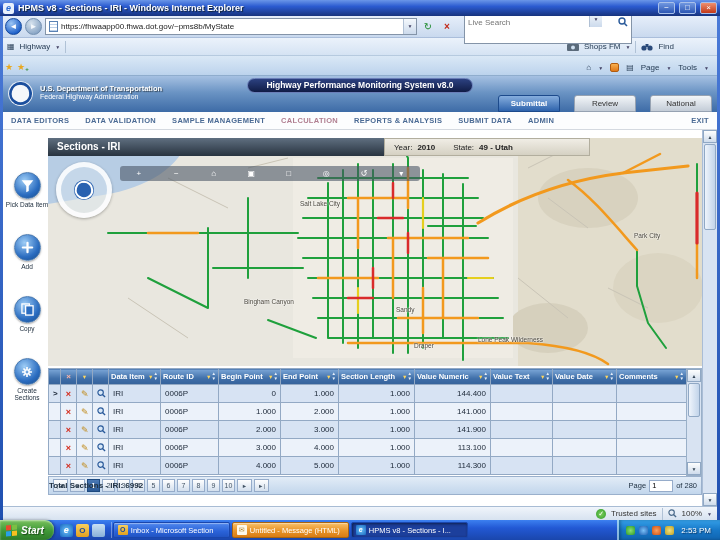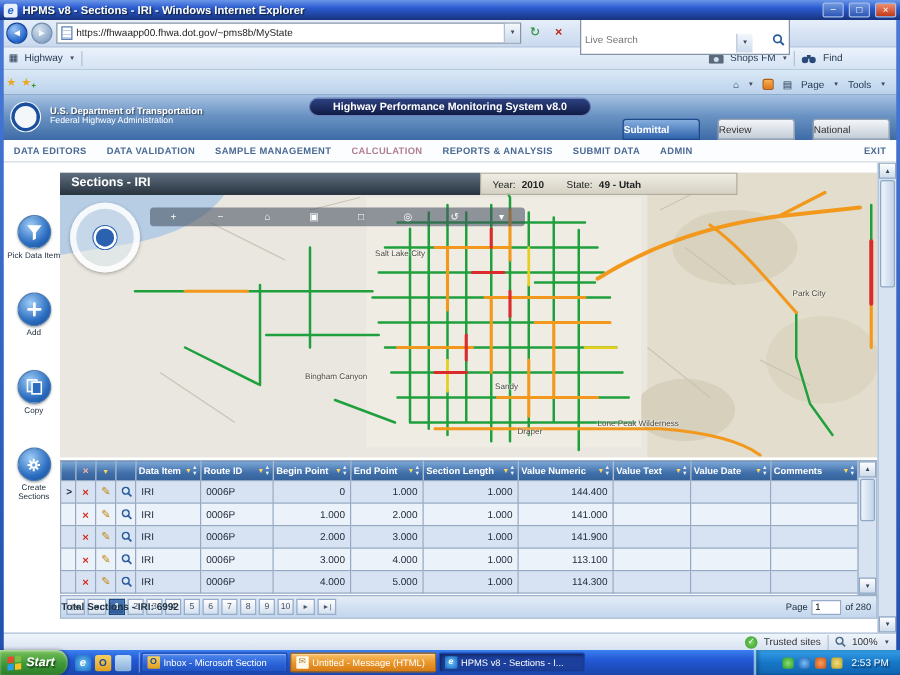--- a/index.html
+++ b/index.html
@@ -22,21 +22,21 @@
 .nav-c{width:17px;height:17px;border-radius:50%;color:#fff;font-size:8px;line-height:15px;text-align:center;flex:none}
 #back-btn{background:radial-gradient(circle at 35% 30%,#9cc6f4,#1c5ec8 75%);border:1px solid #14489c}
 #fwd-btn{background:radial-gradient(circle at 35% 30%,#d6e2ee,#8aa6c6 75%);border:1px solid #7490b0;color:#f4f8fc}
 #addr-field{flex:1;max-width:372px;height:17px;background:#fff;border:1px solid #8494a8;display:flex;align-items:center;gap:3px;padding:0 0 0 3px}
 .doc-ic{width:9px;height:11px;background:repeating-linear-gradient(#fff 0 2px,#bcd0e8 2px 3px);border:1px solid #5a82b4;flex:none}
 #addr-input{flex:1;border:0;outline:none;font-size:8px;color:#222;background:transparent;font-family:inherit;min-width:0}
 .mini-drop{width:13px;height:15px;background:linear-gradient(#f4f8fc,#ccdaec);border-left:1px solid #b0c0d4;font-size:5px;color:#446;text-align:center;line-height:15px;flex:none}
 .tb-ic{font-size:10px;width:16px;text-align:center;flex:none}
 #refresh-btn{color:#1e8a2e}
 #stop-btn{color:#c22818;font-weight:bold}
-#search-box{width:168px;height:17px;background:#fff;border:1px solid #8494a8;display:flex;align-items:flex-start;padding:16px 3px;gap:16px;margin-left:6px;flex:none}
+#search-box{width:168px;height:17px;background:#fff;border:1px solid #8494a8;display:flex;align-items:flex-end;padding:16px 3px;gap:16px;margin-left:6px;flex:none}
 #search-input{flex:1;border:0;outline:none;font-size:8px;background:transparent;font-family:inherit;min-width:0}
 
 
 #toolbar1{left:0;top:38px;width:720px;height:18px;background:linear-gradient(#ebf2fb,#d5e3f3);border-bottom:1px solid #b6cadf;display:flex;align-items:center;gap:5px;padding:0 7px;font-size:8px;color:#243a52;z-index:28}
 .vsep{width:1px;height:12px;background:#b0c2d6}
 .drop7{font-size:5px;color:#446}
 .spacer{flex:1}
 
 
 #tabbar{left:0;top:56px;width:720px;height:20px;background:linear-gradient(#dae8f6,#bcd3ec);border-bottom:1px solid #8fadcd;display:flex;align-items:flex-end;padding:0 3px;z-index:27}
@@ -47,21 +47,21 @@
 .feed-ic{width:9px;height:9px;border-radius:2px;background:linear-gradient(#f8b050,#e07818);border:1px solid #b05c10}
 
 
 #apphdr{left:0;top:76px;width:720px;height:36px;background:linear-gradient(#a6c1e2 0%,#6b94c4 45%,#3d6ba6 100%);z-index:26}
 #dot-logo{left:7px;top:4px}
 #agency{left:40px;top:8px;color:#fff}
 #agency-1{font-size:7.5px;font-weight:bold;text-shadow:1px 1px 1px #345}
 #agency-2{font-size:7px}
 #app-pill{left:247px;top:2px;width:226px;height:15px;background:linear-gradient(#2c4180,#101c46);border:1px solid #6a7eb8;border-radius:8px;color:#fff;font-size:8.5px;font-weight:bold;text-align:center;line-height:13px}
 #mode-btns{right:8px;top:19px;display:flex;gap:14px}
-.mode-b{width:62px;height:17px;font-size:8px;line-height:15px;border-radius:3px 3px 0 0}
+.mode-b{width:62px;height:17px;font-size:8px;text-align:center;line-height:15px;border-radius:3px 3px 0 0}
 .mode-b.on{background:linear-gradient(#86aede,#2e63ac);border:1px solid #1c4a8c;color:#fff;font-weight:bold}
 .mode-b.off{background:linear-gradient(#f3f6f9,#c3ccd7);border:1px solid #96a2b2;color:#333}
 
 
 #navbar{left:0;top:112px;width:720px;height:18px;background:#fcfdfe;border-bottom:1px solid #d4d9e0;display:flex;align-items:center;gap:16px;padding:0 11px;font-size:7.5px;font-weight:bold;color:#4a6a94;letter-spacing:.3px;z-index:25}
 .nav-muted{color:#b07e90}
 #nav-exit{margin-left:auto}
 
 
 .tool{width:44px;text-align:center}
@@ -133,21 +133,21 @@
 .ql.ol{background:linear-gradient(#f8d060,#e0a020);color:#1a4a9c;font-weight:bold;font-size:8px}
 .ql.desk{background:linear-gradient(#c8e0f4,#88b0d8)}
 .taskb{width:117px;height:16px;margin:0 1px;border-radius:2px;background:linear-gradient(#5088ee,#2a62d8 60%,#2154c4);border:1px solid #1a46ac;box-shadow:inset 0 1px 1px rgba(255,255,255,.4);color:#fff;font-size:7.5px;display:flex;align-items:center;gap:3px;padding:0 4px;white-space:nowrap;overflow:hidden;flex:none}
 .taskb.alert{background:linear-gradient(#f8c068,#e89428 55%,#d87c14);border-color:#a86410}
 .taskb.active{background:#1c3f9c;box-shadow:inset 1px 1px 3px rgba(0,0,0,.5)}
 .ti{width:10px;height:10px;flex:none;border-radius:1px;font-size:7px;line-height:10px;text-align:center;font-weight:bold}
 .ti.mail{background:#fdf8ea;color:#b08430}
 .ti.ol{background:linear-gradient(#f8d060,#e0a020);color:#1a4a9c}
 .ti.ie{background:radial-gradient(#6ac0f8,#1868c0);color:#fff;font-style:italic}
 .ti.pp{background:linear-gradient(#e8603c,#c44018);color:#fff}
-#tray{margin-left:auto;height:20px;display:flex;align-items:center;gap:4px;padding:0 9px 0 21px;background:linear-gradient(#35a0e8,#1778c8 50%,#1064b0);border-left:2px solid rgba(255,255,255,.5);box-shadow:inset 2px 0 3px rgba(0,0,0,.25);flex:none}
+#tray{margin-left:auto;height:20px;display:flex;align-items:center;gap:4px;padding:0 9px 0 7px;background:linear-gradient(#35a0e8,#1778c8 50%,#1064b0);border-left:2px solid rgba(255,255,255,.5);box-shadow:inset 2px 0 3px rgba(0,0,0,.25);flex:none}
 .tico{width:9px;height:9px;border-radius:2px}
 #tray-time{color:#fff;font-size:8px;margin-left:3px;text-shadow:1px 1px 1px #0a3a6a}
 </style>
 </head>
 <body>
 
 <div id="screen">
 
   <div class="ab" id="titlebar">
     <span class="ie-fav">e</span>

